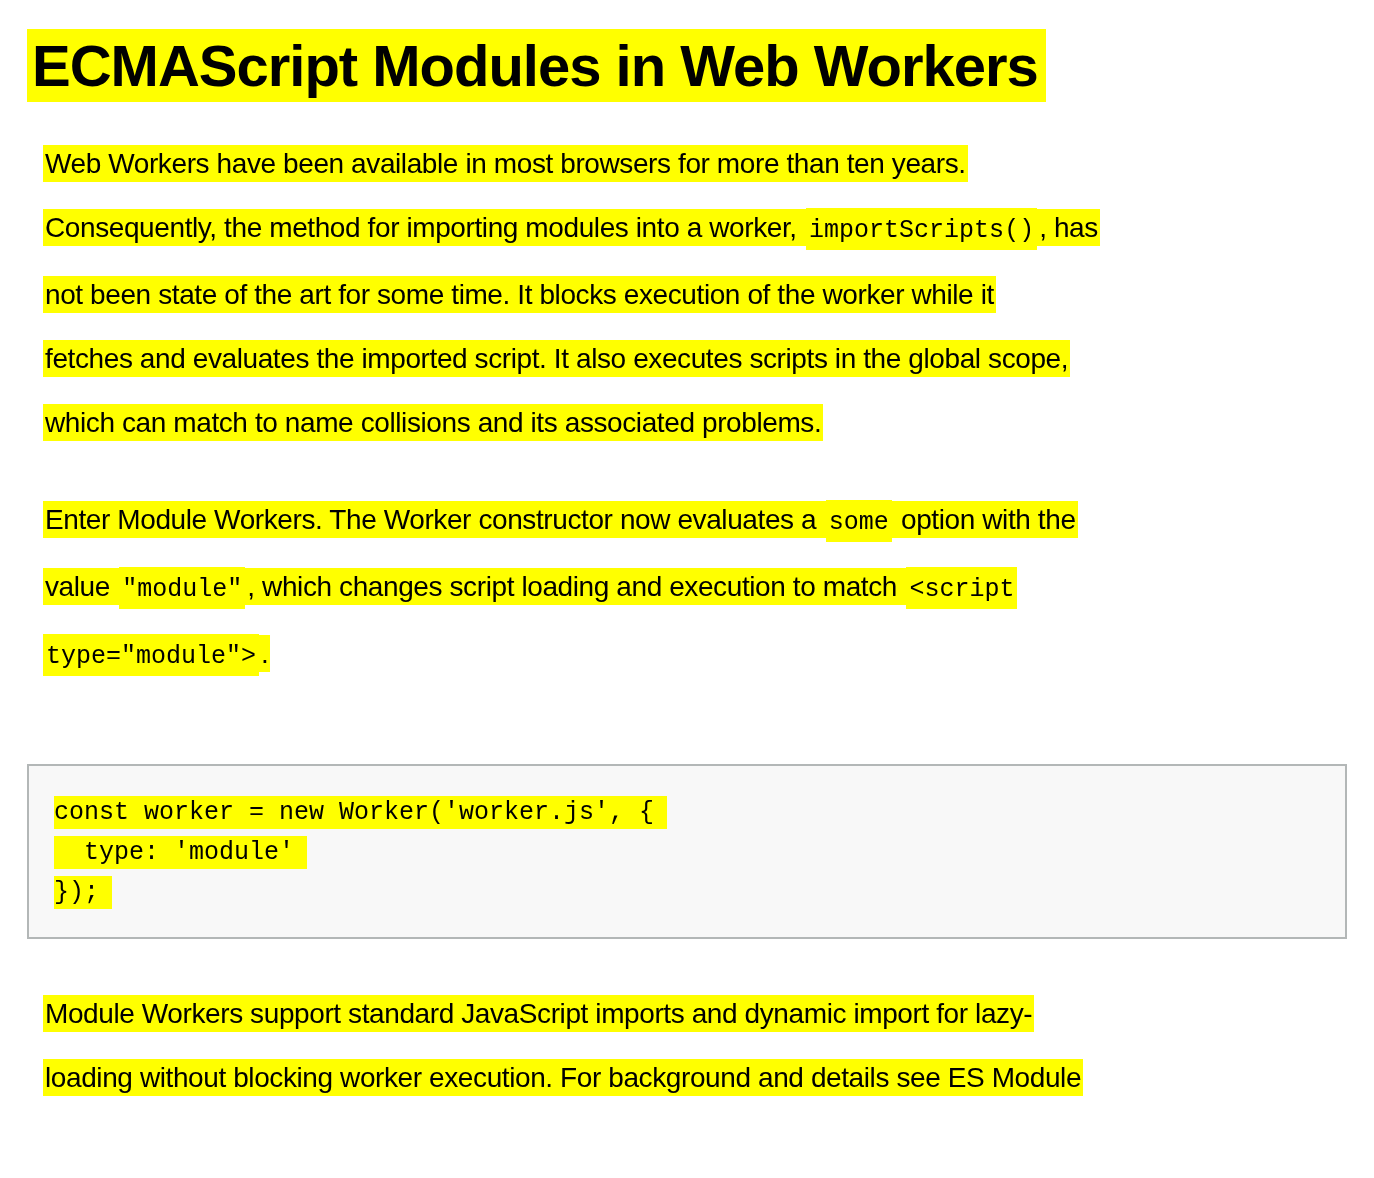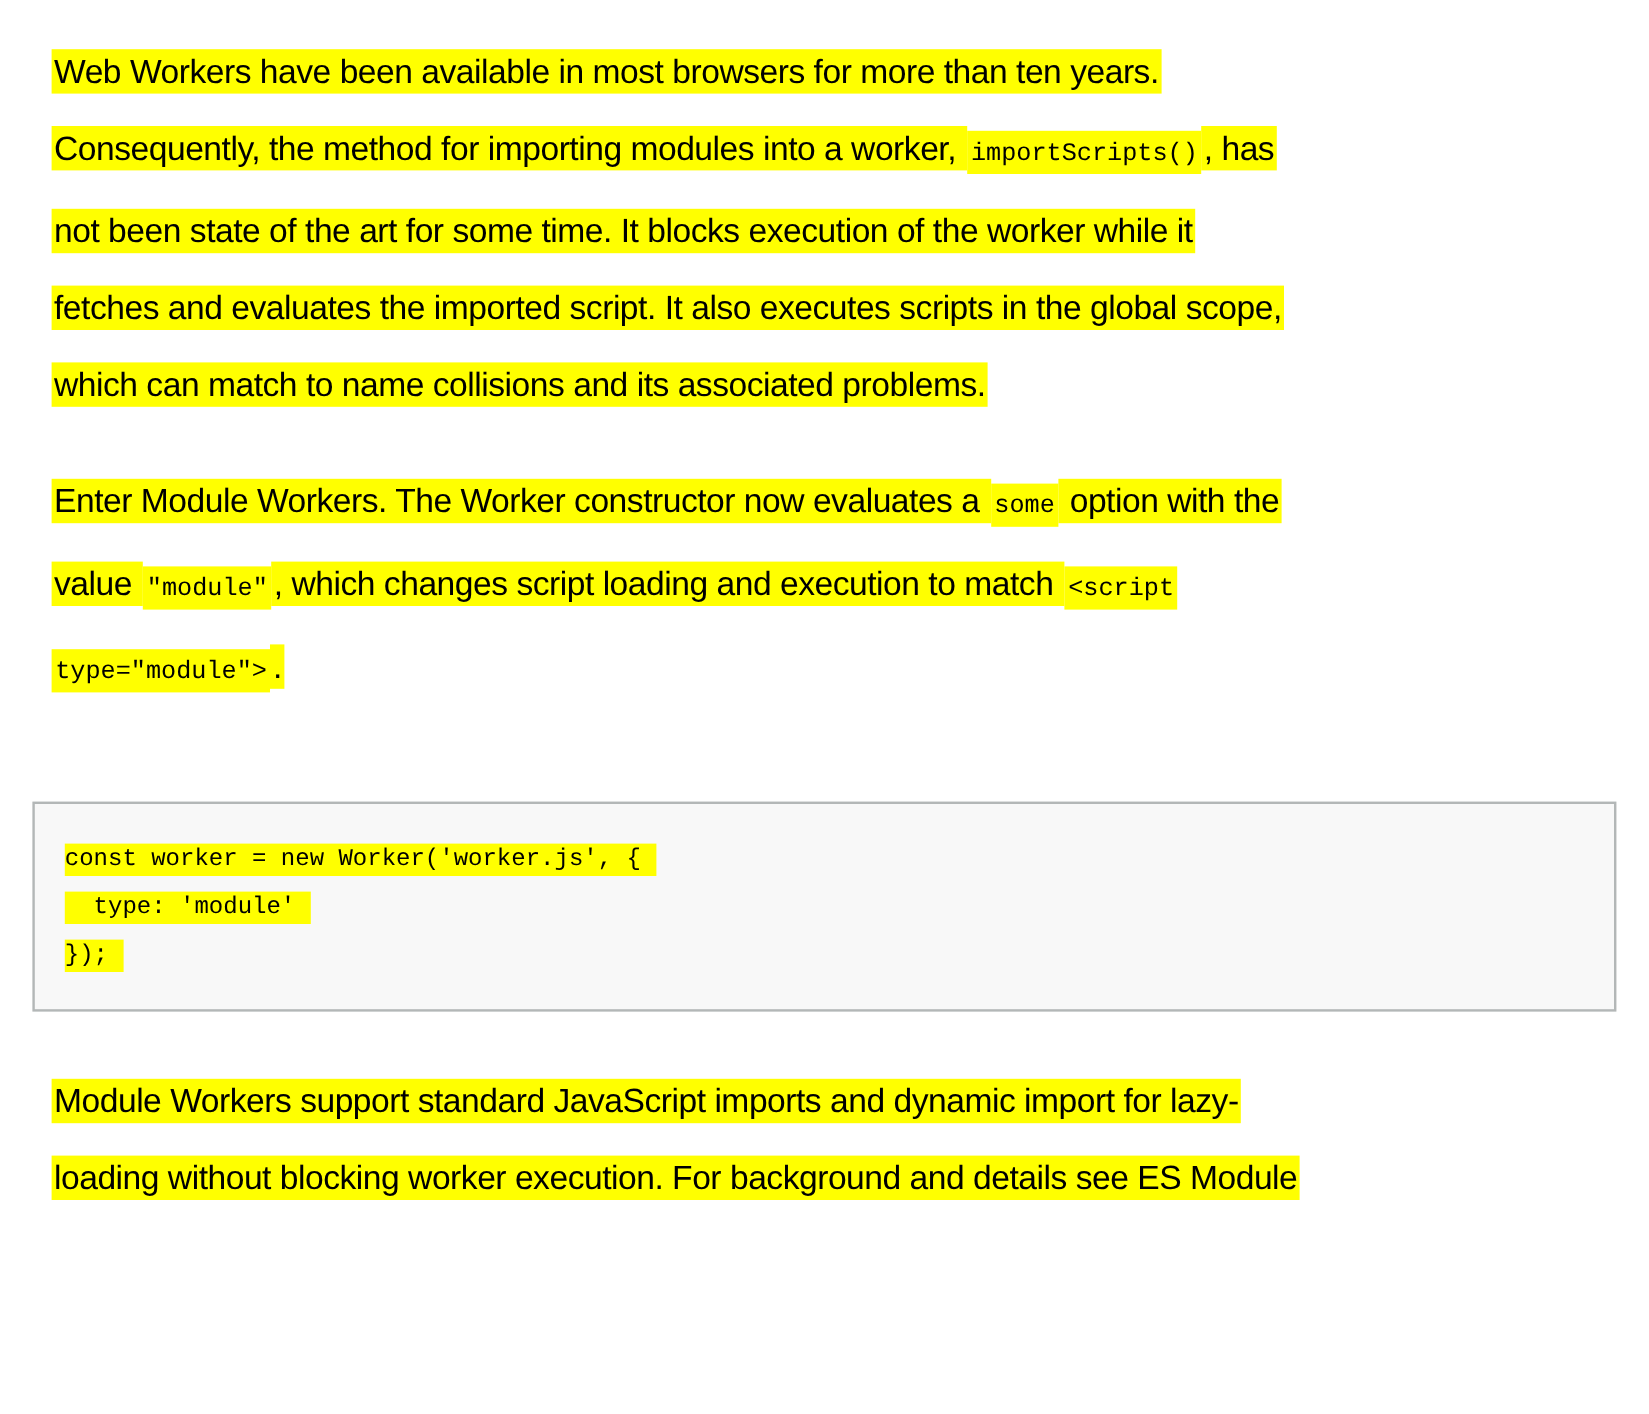--- a/index.html
+++ b/index.html
@@ -45,44 +45,45 @@
     white-space: pre;
     padding-left: 16px;
   }
   p mark.hl { padding: 3px 2px; }
 
   code {
     font-family: "Liberation Mono", monospace;
   }
   p code.hl {
     background: var(--hl);
-    font-size: 21px;
+    font-size: 25px;
     letter-spacing: 0;
     padding: 8px 3px 5px 3px;
   }
 
   pre {
     margin: 75px 0 43px 0;
     background: var(--code-bg);
     border: 2px solid var(--code-border);
     padding: 27px 25px 24px 25px;
     font-family: "Liberation Mono", monospace;
-    font-size: 20px;
+    font-size: 25px;
     line-height: 40px;
   }
   pre .code-line {
     display: block;
     white-space: pre;
   }
   pre mark { padding: 2px 13px 2px 0; }
 </style>
 </head>
 <body>
 
 <div class="page">
+  <h1><mark class="hl">ECMAScript Modules in Web Workers</mark></h1>
   <main>
       <p>
         <span class="line"><mark class="hl">Web Workers have been available in most browsers for more than ten years.</mark></span>
         <span class="line"><mark class="hl">Consequently, the method for importing modules into a worker, </mark><code class="hl">importScripts()</code><mark class="hl">, has</mark></span>
         <span class="line"><mark class="hl">not been state of the art for some time. It blocks execution of the worker while it</mark></span>
         <span class="line"><mark class="hl">fetches and evaluates the imported script. It also executes scripts in the global scope,</mark></span>
         <span class="line"><mark class="hl">which can match to name collisions and its associated problems.</mark></span>
       </p>
       <p>
         <span class="line"><mark class="hl">Enter Module Workers. The Worker constructor now evaluates a </mark><code class="hl">some</code><mark class="hl"> option with the</mark></span>

